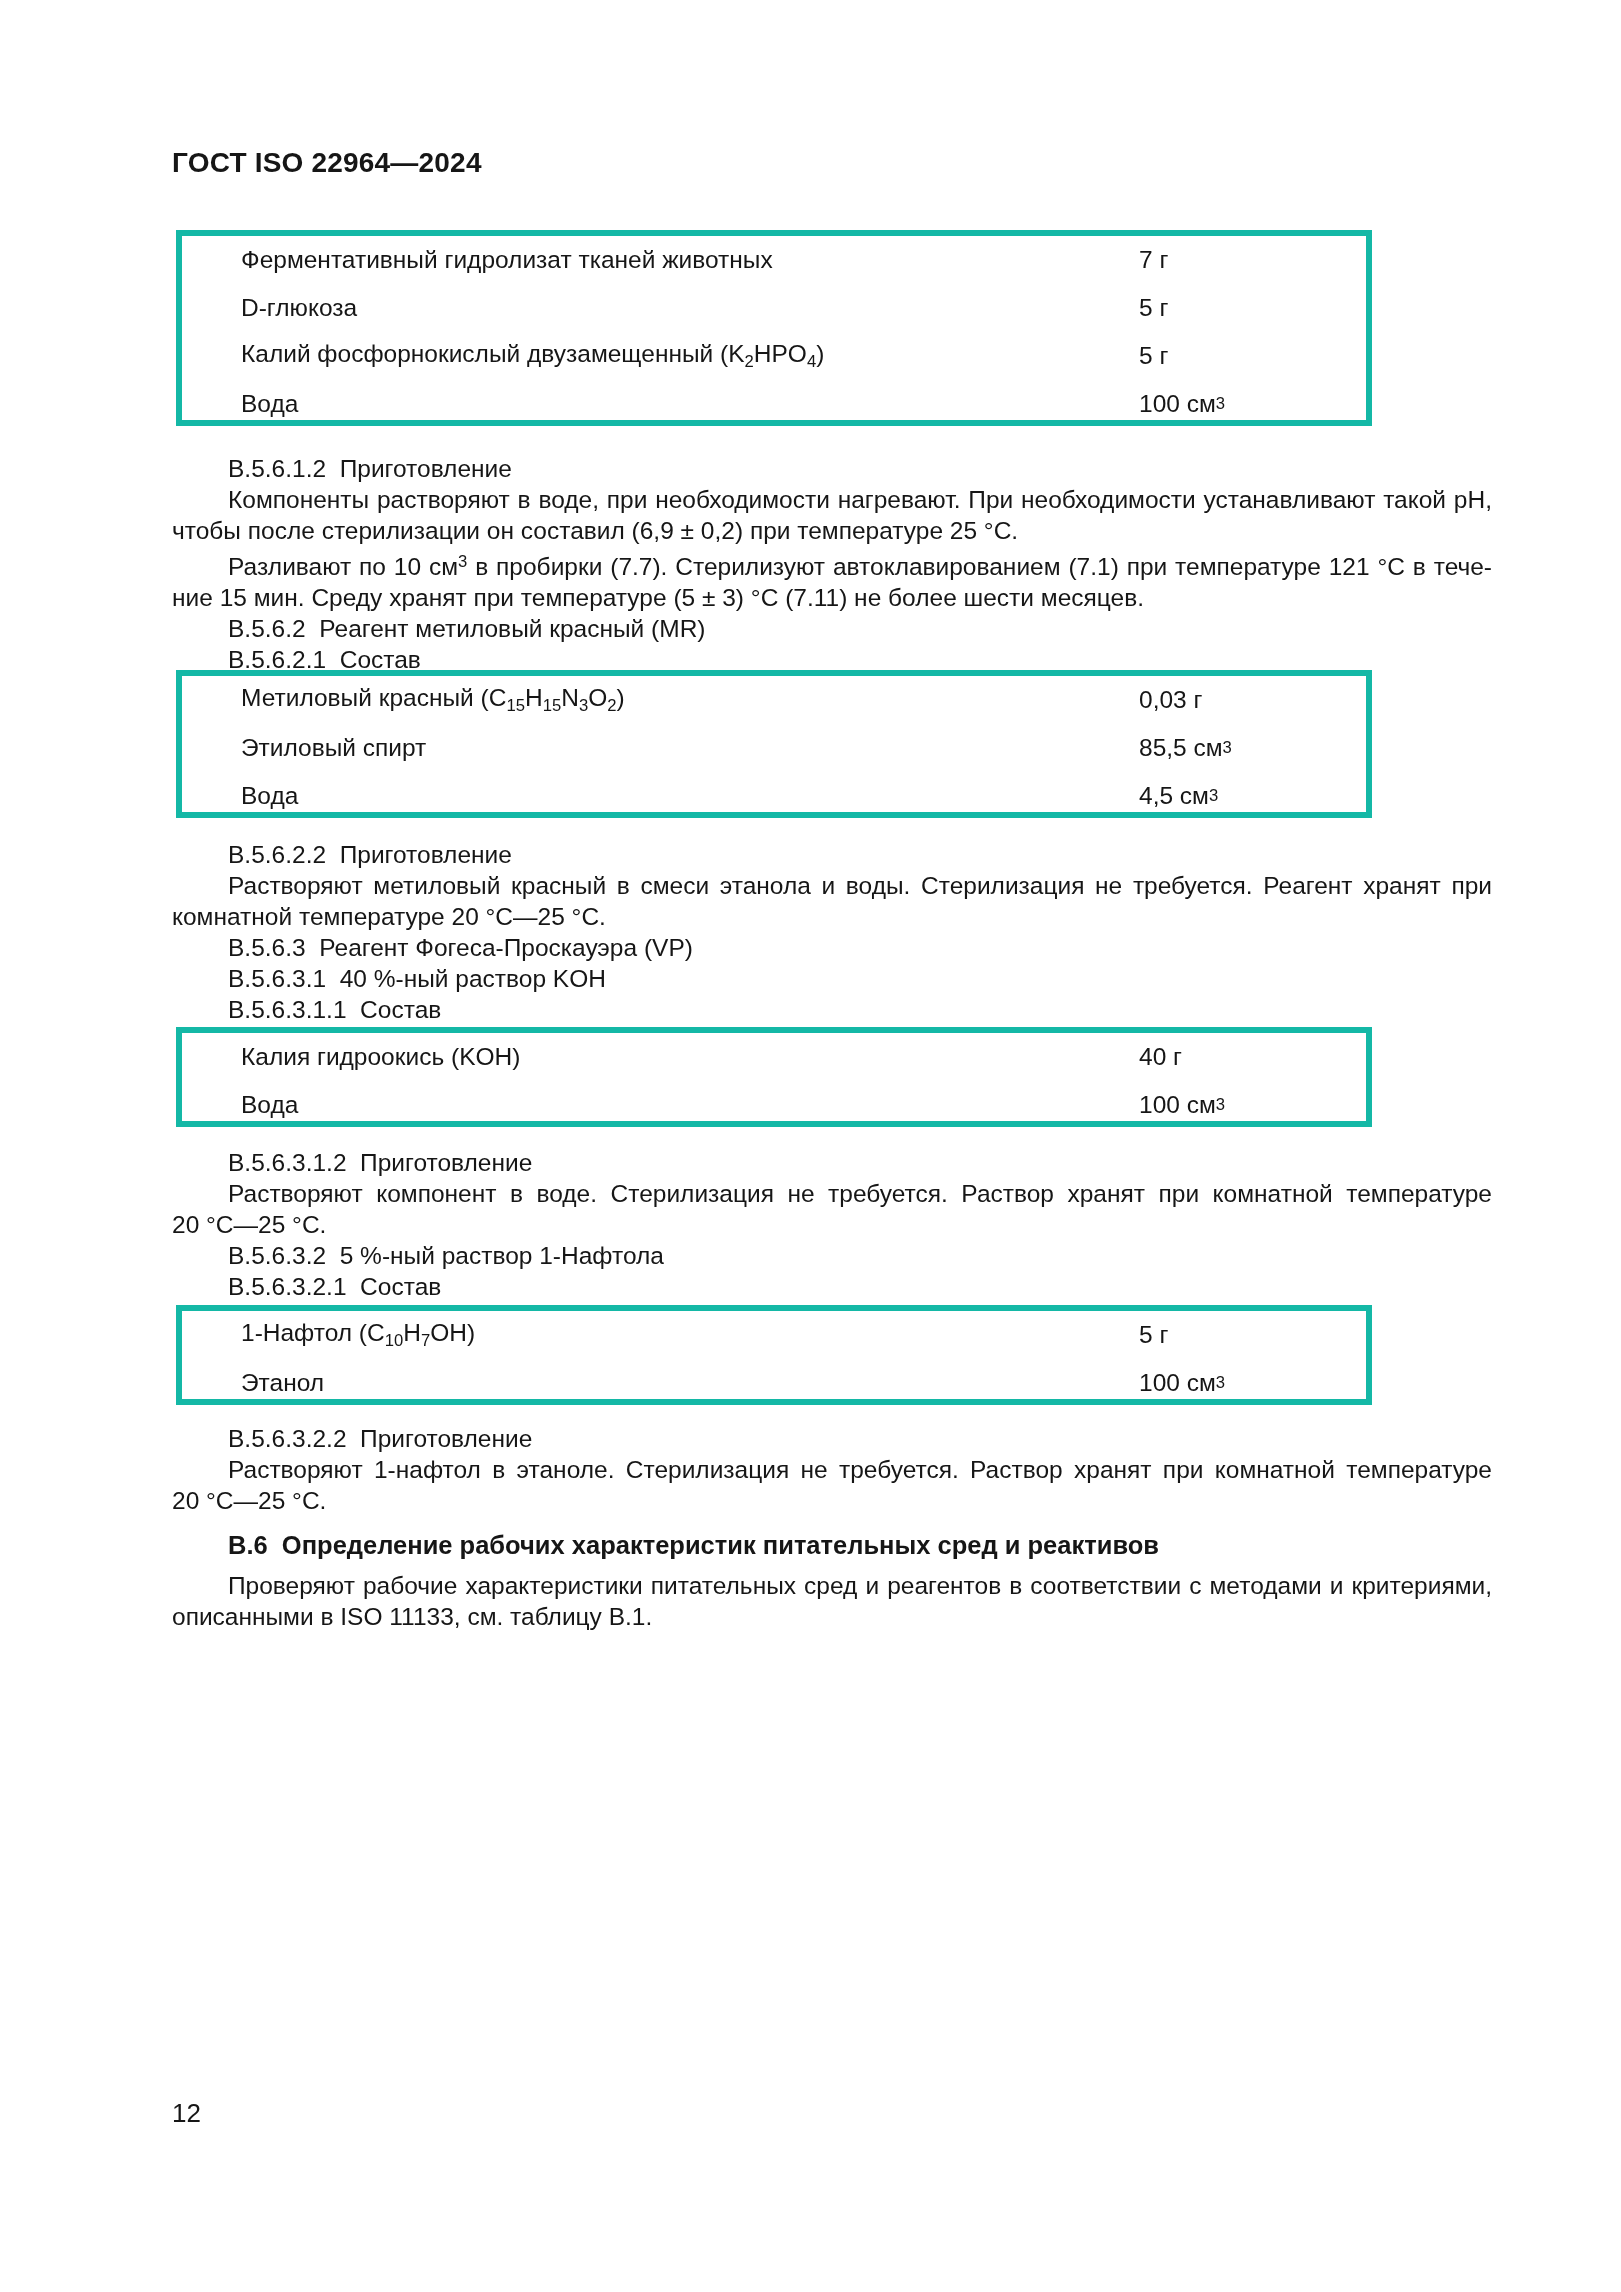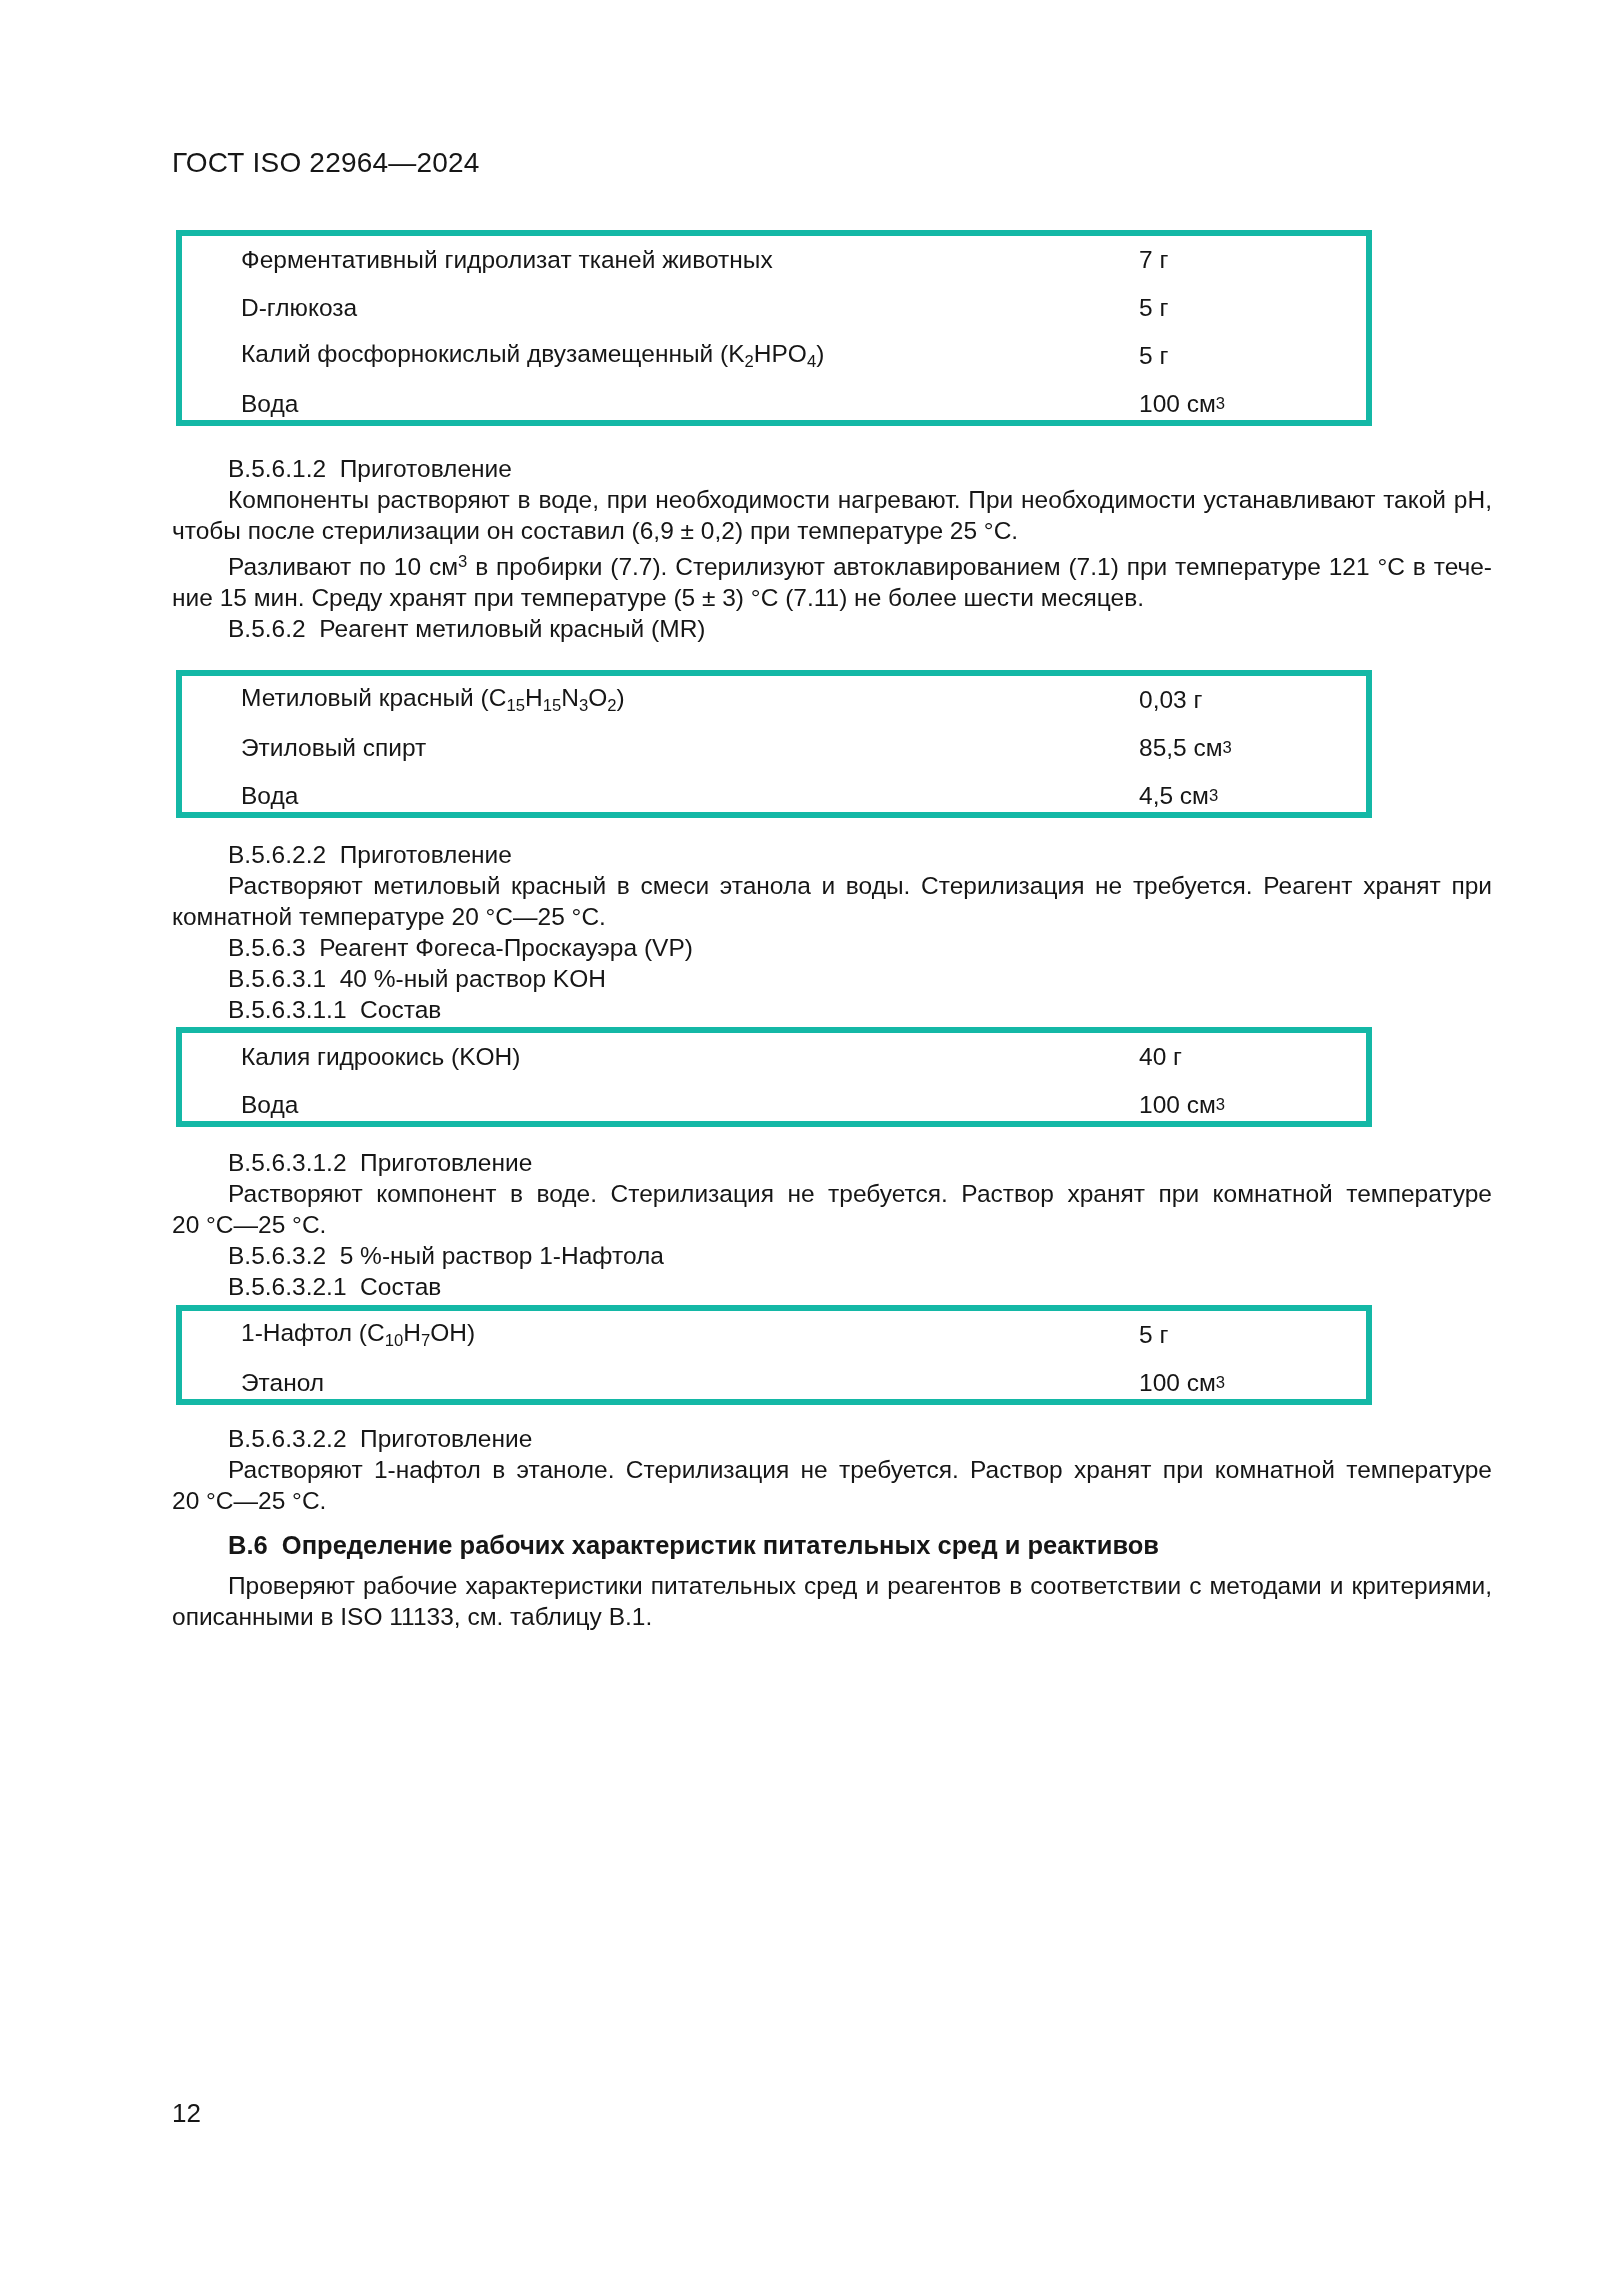--- a/index.html
+++ b/index.html
@@ -2,21 +2,21 @@
 <html lang="ru"><head>
 <meta charset="utf-8">
 <style>
   html,body{margin:0;padding:0;background:#ffffff;}
   .page{
     position:relative;width:1621px;height:2293px;background:#ffffff;
     font-family:"Liberation Sans","DejaVu Sans",sans-serif;color:#161616;
     overflow:hidden;
   }
   .abs{position:absolute;}
-  .hdr{font-weight:normal;font-size:28px;letter-spacing:0.2px;}
+  .hdr{font-weight:bold;font-size:28px;letter-spacing:0.2px;}
   .blk{width:1320px;font-size:24.5px;line-height:31px;}
   .ln{display:block;margin:0;padding:0;white-space:normal;}
   .ind{text-indent:56px;}
   .jst{text-align:justify;text-align-last:justify;}
   .b6h{font-weight:bold;font-size:25.5px;line-height:33px;}
   .tbl{
     position:absolute;left:176px;width:1196px;box-sizing:border-box;
     border:6px solid #14b8a6;background:#fff;
   }
   .trw{
@@ -63,20 +63,21 @@
     </div>
   </div>
 
   <div class="abs blk" style="left:172px;top:453px;">
     <p class="ln ind">В.5.6.1.2&nbsp;&nbsp;Приготовление</p>
     <p class="ln ind jst">Компоненты растворяют в воде, при необходимости нагревают. При необходимости устанавливают такой pH,</p>
     <p class="ln">чтобы после стерилизации он составил (6,9 ± 0,2) при температуре 25 °С.</p>
     <p class="ln ind jst"><span>Разливают по 10 см</span><span class="sp">3</span><span> в пробирки (7.7). Стерилизуют автоклавированием (7.1) при температуре 121 °С в тече-</span></p>
     <p class="ln">ние 15 мин. Среду хранят при температуре (5 ± 3) °С (7.11) не более шести месяцев.</p>
     <p class="ln ind">В.5.6.2&nbsp;&nbsp;Реагент метиловый красный (MR)</p>
+    <p class="ln ind">В.5.6.2.1&nbsp;&nbsp;Состав</p>
   </div>
 
   <div class="tbl" style="top:670px;height:148px;">
     <div class="trw">
       <span><span>Метиловый красный (C</span><span class="sb">15</span><span>H</span><span class="sb">15</span><span>N</span><span class="sb">3</span><span>O</span><span class="sb">2</span><span>)</span></span>
       <span class="amt">
           <span>0,03 г</span>
         </span>
     </div>
     <div class="trw">

